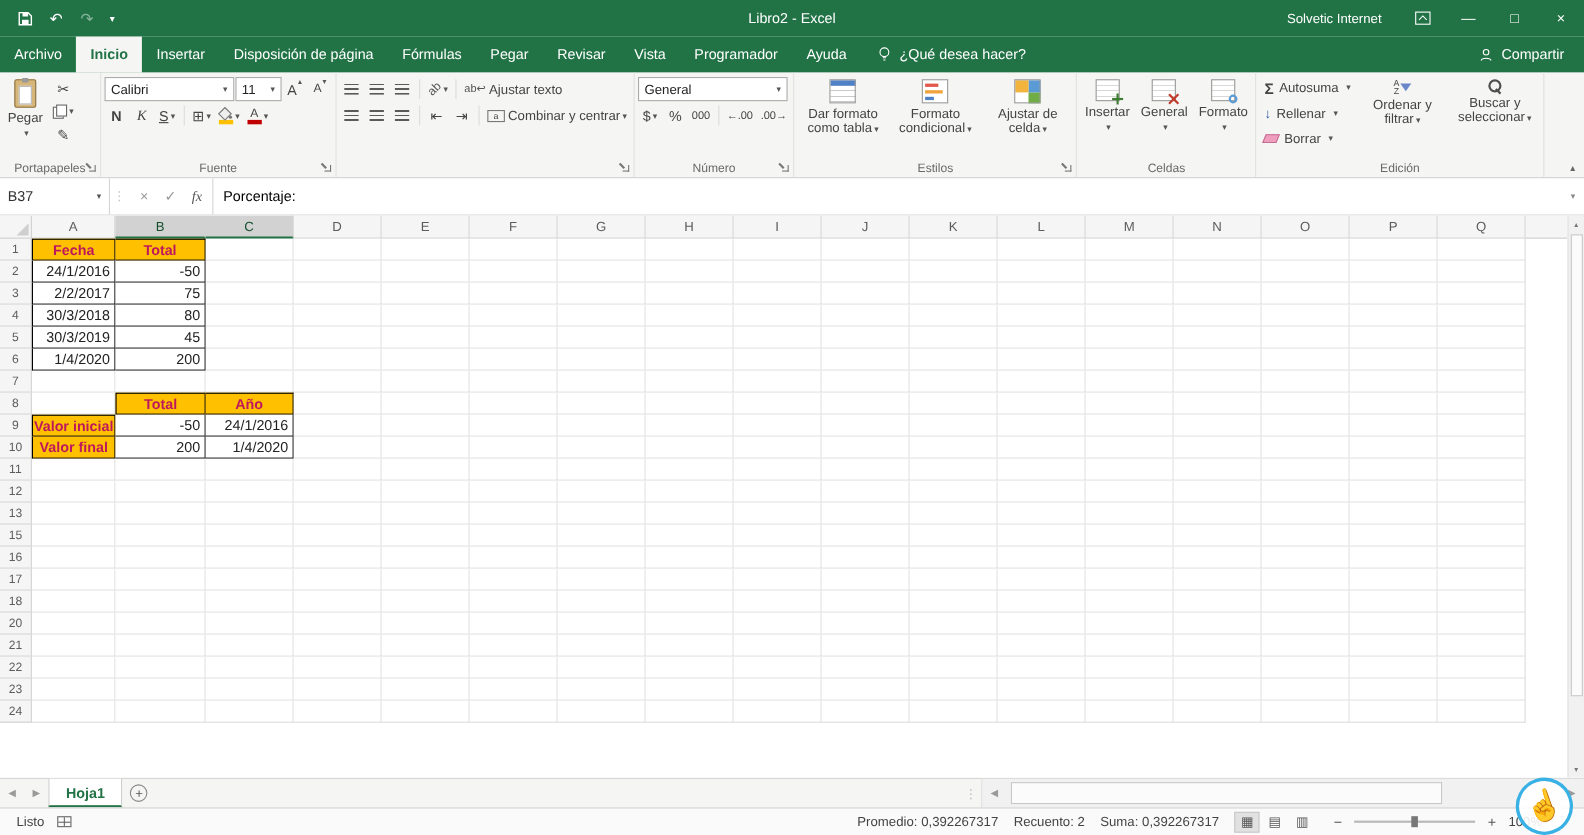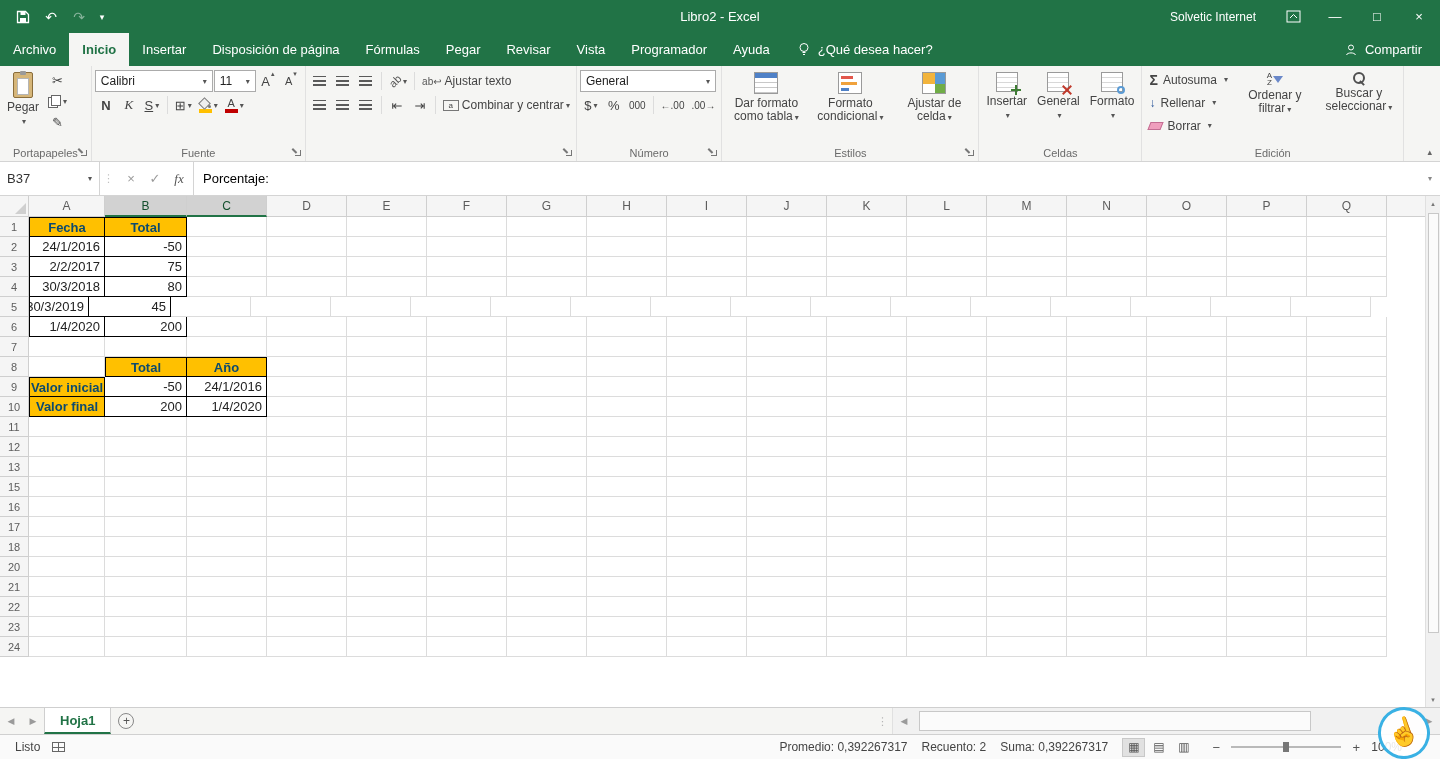--- a/index.html
+++ b/index.html
@@ -107,21 +107,21 @@
 .grid{position:absolute;left:0;top:0;right:15px;bottom:0;overflow:hidden;}
 .hrow{display:flex;height:21px;}
 .corner{width:29px;flex:0 0 29px;background:#f5f5f5;border-right:1px solid #cfcfcf;border-bottom:1px solid #cfcfcf;position:relative;}
 .corner::after{content:'';position:absolute;right:2px;bottom:2px;border-left:11px solid transparent;border-bottom:11px solid #cfcfcf;}
 .ch{display:flex;align-items:center;justify-content:center;font-size:12px;color:#5c5c5c;background:#f5f5f5;border-right:1px solid #cfcfcf;border-bottom:1px solid #cfcfcf;flex:0 0 auto;}
 .ch.sel{background:#d2d2d2;color:#14502e;border-bottom:2px solid #217346;}
 .chfill{flex:1;background:#f5f5f5;border-bottom:1px solid #cfcfcf;}
 .grow{display:flex;height:20px;}
 .rh{width:29px;flex:0 0 29px;background:#f5f5f5;border-right:1px solid #cfcfcf;border-bottom:1px solid #cfcfcf;display:flex;align-items:center;justify-content:center;font-size:11px;color:#5c5c5c;}
 .cell{border-right:1px solid #dcdcdc;border-bottom:1px solid #dcdcdc;font-size:13px;display:flex;align-items:center;padding:0 4px;background:#fff;white-space:nowrap;overflow:hidden;flex:0 0 auto;}
-.cell.hdr{background:#FFC000;color:#0c4a6e;font-weight:bold;justify-content:center;}
+.cell.hdr{background:#FFC000;color:#be185d;font-weight:bold;justify-content:center;}
 .cell.num{justify-content:flex-end;}
 .vscroll{position:absolute;top:0;right:0;bottom:0;width:15px;background:#f1f1f1;border-left:1px solid #e0e0e0;display:flex;flex-direction:column;align-items:center;font-size:7px;color:#777;}
 .vthumb{width:11px;flex:0 0 420px;background:#fbfbfb;border:1px solid #c8c8c8;margin:2px 0;}
 .vsp{flex:1;}
 .varrow{height:15px;display:flex;align-items:center;justify-content:center;}
 
 
 .sheetbar{flex:0 0 27px;background:#f5f5f3;display:flex;align-items:stretch;font-size:13px;color:#555;border-top:1px solid #cfcfcf;}
 .snav{width:22px;display:flex;align-items:center;justify-content:center;color:#9a9a9a;font-size:9px;}
 .stab{padding:0 15px;background:#fff;border-left:1px solid #cfcfcf;border-right:1px solid #cfcfcf;border-bottom:2px solid #217346;display:flex;align-items:center;color:#217346;font-weight:bold;}
@@ -583,21 +583,21 @@
           <div class="cell" style="width: 80px;"></div>
           <div class="cell" style="width: 80px;"></div>
           <div class="cell" style="width: 80px;"></div>
           <div class="cell" style="width: 80px;"></div>
           <div class="cell" style="width: 80px;"></div>
           <div class="cell" style="width: 80px;"></div>
           <div class="cell" style="width: 80px;"></div>
         </div>
         <div class="grow">
           <div class="rh">5</div>
-          <div class="cell num" style="width: 60px; border-right: 1px solid rgb(0, 0, 0); border-bottom: 1px solid rgb(0, 0, 0); border-left: 1px solid rgb(0, 0, 0);">30/3/2019</div>
+          <div class="cell num" style="width: 76px; border-right: 1px solid rgb(0, 0, 0); border-bottom: 1px solid rgb(0, 0, 0); border-left: 1px solid rgb(0, 0, 0);">30/3/2019</div>
           <div class="cell num" style="width: 82px; border-right: 1px solid rgb(0, 0, 0); border-bottom: 1px solid rgb(0, 0, 0);">45</div>
           <div class="cell" style="width: 80px;"></div>
           <div class="cell" style="width: 80px;"></div>
           <div class="cell" style="width: 80px;"></div>
           <div class="cell" style="width: 80px;"></div>
           <div class="cell" style="width: 80px;"></div>
           <div class="cell" style="width: 80px;"></div>
           <div class="cell" style="width: 80px;"></div>
           <div class="cell" style="width: 80px;"></div>
           <div class="cell" style="width: 80px;"></div>

